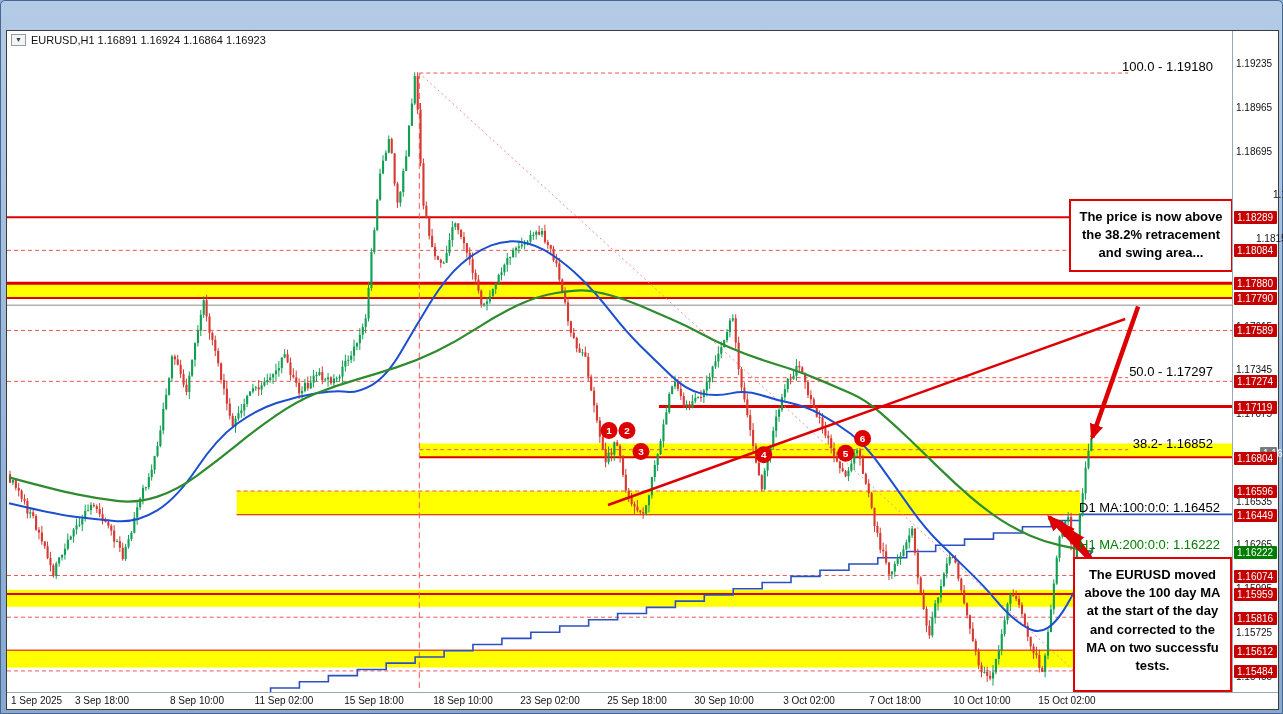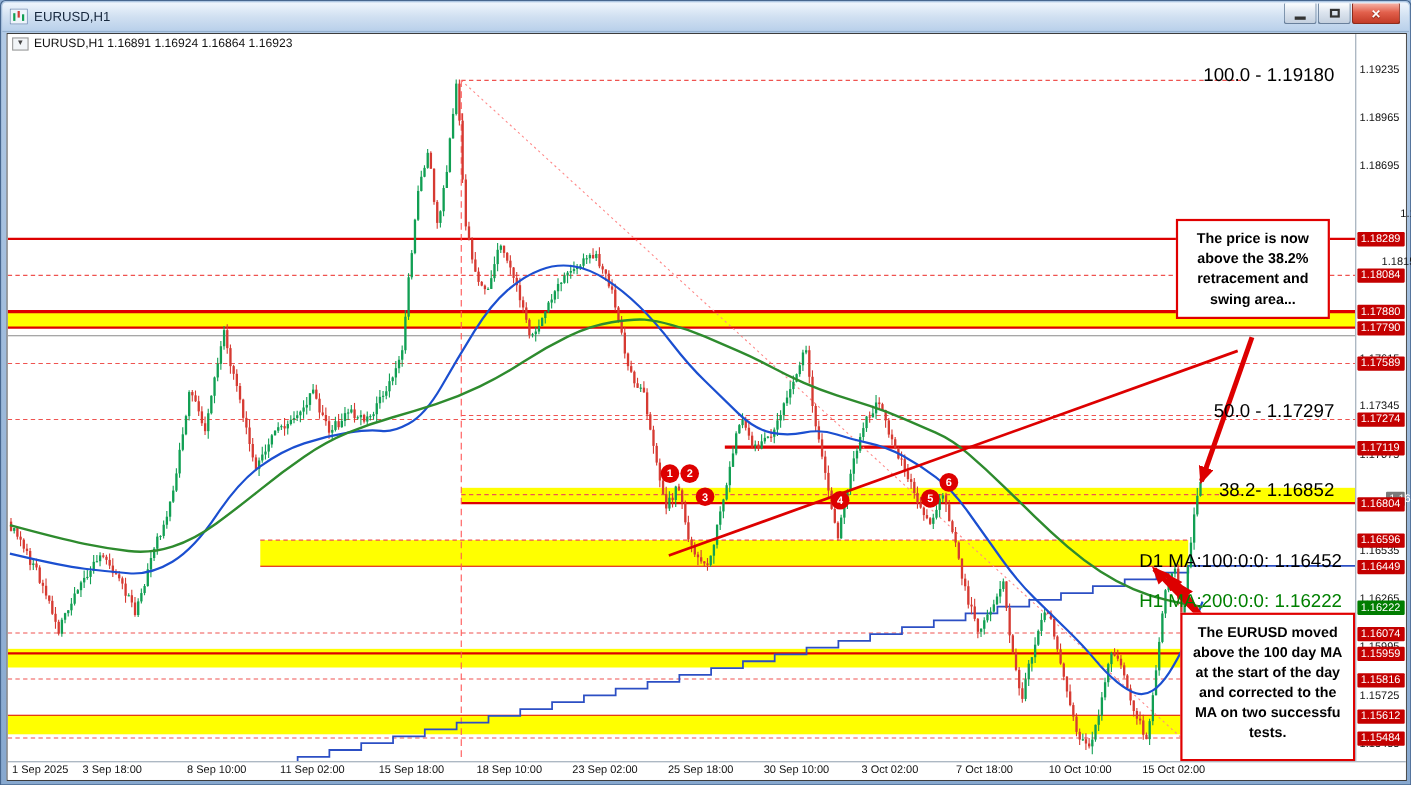--- a/index.html
+++ b/index.html
@@ -14,61 +14,41 @@
     background:linear-gradient(#fdfefe,#dde5ef 45%,#c4d0df);display:flex;align-items:center;justify-content:center;cursor:pointer}
   .wbtn .bar{width:10px;height:3px;background:#333;margin-top:8px}
   .wbtn .box{width:9px;height:8px;border:2px solid #333}
   .wbtn.close{width:44px;background:linear-gradient(#f7b3a6,#e2614d 45%,#c33a26);border-color:#8c2c1c}
   .wbtn.close span{color:#fff;font-size:14px;font-weight:bold;line-height:1;text-shadow:0 1px 1px #7a1d10}
   .chart-wrap{position:absolute;top:29px;left:5px;right:3px;bottom:3px;background:#fff;border:1px solid #3c3c3c}
   .plot{position:absolute;left:0;top:0;right:46px;bottom:17px;overflow:hidden;background:#fff}
   .plot svg{position:absolute;left:0;top:0;width:100%;height:100%}
   .ohlc-header{position:absolute;left:4px;top:3px;display:flex;align-items:center;gap:5px;font-size:11px;color:#111;z-index:3}
   .dd-btn{font-size:7px;color:#444;border:1px solid #9a9a9a;background:#f2f5f8;padding:1px 3px;line-height:1.2;cursor:pointer}
-  .fib-label,.ma-label{position:absolute;font-size:17px;white-space:nowrap;color:#000;z-index:2}
+  .fib-label,.ma-label{position:absolute;font-size:13px;white-space:nowrap;color:#000;z-index:2}
   .fib-label{right:19px}
   .ma-label{right:12px}
   .ma-label.green{color:#008000}
   .callout{position:absolute;background:#fff;border:2px solid #e00000;color:#000;font-weight:bold;font-size:13px;
     text-align:center;padding:7px 4px;line-height:1.4;z-index:4}
-  .callout-top{left:1062px;top:168px;width:140px}
+  .callout-top{left:1062px;top:168px;width:164px}
   .callout-bottom{left:1066px;top:526px;width:159px;bottom:0}
   .yaxis{position:absolute;top:0;right:0;width:46px;bottom:17px;background:#fff;border-left:1px solid #9aa7b5;font-size:10px}
   .ytick{position:absolute;left:3px;color:#111;white-space:nowrap}
   .ybadge{position:absolute;left:1px;right:1px;height:13px;color:#fff;line-height:13px;padding-left:3px;border-radius:1px;z-index:2}
   .ybadge.red{background:#c40000}
   .ybadge.gray{background:#7a7a7a}
   .ybadge.green{background:#007d00}
   .xaxis{position:absolute;left:0;right:0;bottom:0;height:17px;background:#fff;border-top:1px solid #9aa7b5;font-size:10px}
   .xlabel{position:absolute;top:2px;color:#111;white-space:nowrap}
 </style>
 </head>
 <body>
 
 <div class="window">
-  <div class="titlebar">
-    <svg class="app-icon" viewBox="0 0 16 14">
-      <rect x="0" y="0" width="16" height="14" fill="#eef4fb" stroke="#4a6c9b"></rect>
-      <rect x="3" y="4" width="2" height="7" fill="#119f53"></rect>
-      <rect x="7" y="2" width="2" height="6" fill="#d63a32"></rect>
-      <rect x="11" y="5" width="2" height="6" fill="#119f53"></rect>
-    </svg>
-    <span class="title">EURUSD,H1</span>
-    <div class="win-buttons">
-      <div class="wbtn">
-          <div class="bar"></div>
-        </div>
-      <div class="wbtn">
-          <div class="box"></div>
-        </div>
-      <div class="wbtn close">
-          <span>×</span>
-        </div>
-    </div>
-  </div>
 
   <div class="chart-wrap">
     <div class="plot">
       <svg id="plot-svg" viewBox="0 0 1227 662" preserveAspectRatio="none">
           <defs>
             <marker id="ah" markerUnits="userSpaceOnUse" markerWidth="18" markerHeight="16" refX="13" refY="7" orient="auto">
               <path d="M0,0 L16,7 L0,14 Z" fill="#dd0000"></path>
             </marker>
           </defs>
           <g>

